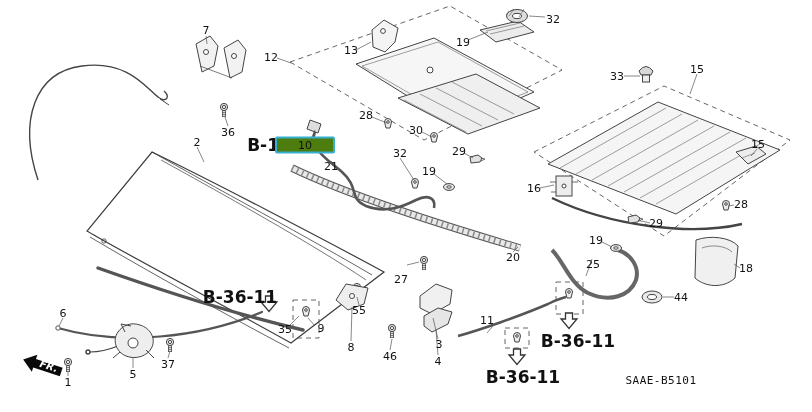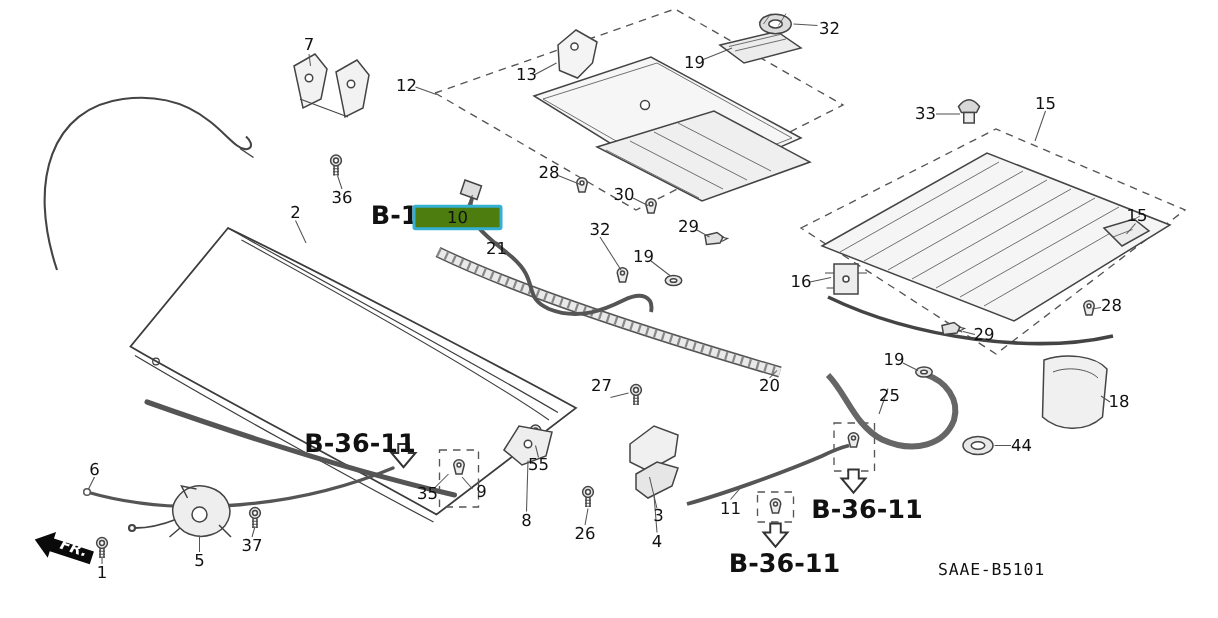--- a/index.html
+++ b/index.html
@@ -232,30 +232,30 @@
 <span class="part-label" style="left:429px;top:171px">19</span>
 <span class="part-label" style="left:534px;top:188px">16</span>
 <span class="part-label" style="left:758px;top:144px">15</span>
 <span class="part-label" style="left:741px;top:204px">28</span>
 <span class="part-label" style="left:656px;top:223px">29</span>
 <span class="part-label" style="left:596px;top:240px">19</span>
 <span class="part-label" style="left:513px;top:257px">20</span>
 <span class="part-label" style="left:593px;top:264px">25</span>
 <span class="part-label" style="left:746px;top:268px">18</span>
 <span class="part-label" style="left:681px;top:297px">44</span>
-<span class="part-label" style="left:401px;top:257px">27</span>
+<span class="part-label" style="left:401px;top:279px">27</span>
 <span class="part-label" style="left:63px;top:313px">6</span>
 <span class="part-label" style="left:285px;top:329px">35</span>
 <span class="part-label" style="left:321px;top:328px">9</span>
 <span class="part-label" style="left:359px;top:310px">55</span>
 <span class="part-label" style="left:351px;top:347px">8</span>
-<span class="part-label" style="left:390px;top:356px">26</span>
+<span class="part-label" style="left:390px;top:356px">46</span>
 <span class="part-label" style="left:439px;top:344px">3</span>
 <span class="part-label" style="left:438px;top:361px">4</span>
-<span class="part-label" style="left:487px;top:339px">11</span>
+<span class="part-label" style="left:487px;top:320px">11</span>
 <span class="part-label" style="left:133px;top:374px">5</span>
 <span class="part-label" style="left:168px;top:364px">37</span>
 <span class="part-label" style="left:68px;top:382px">1</span>
 
 <span class="part-label ref-label" style="left:269px;top:145px">B-15</span>
 <span class="part-label hl-box" style="left:305px;top:145px">10</span>
 <span class="part-label ref-label" style="left:240px;top:297px">B-36-11</span>
 <span class="part-label ref-label" style="left:578px;top:341px">B-36-11</span>
 <span class="part-label ref-label" style="left:523px;top:377px">B-36-11</span>
 <span class="part-label code-label" style="left:661px;top:380px">SAAE-B5101</span>

